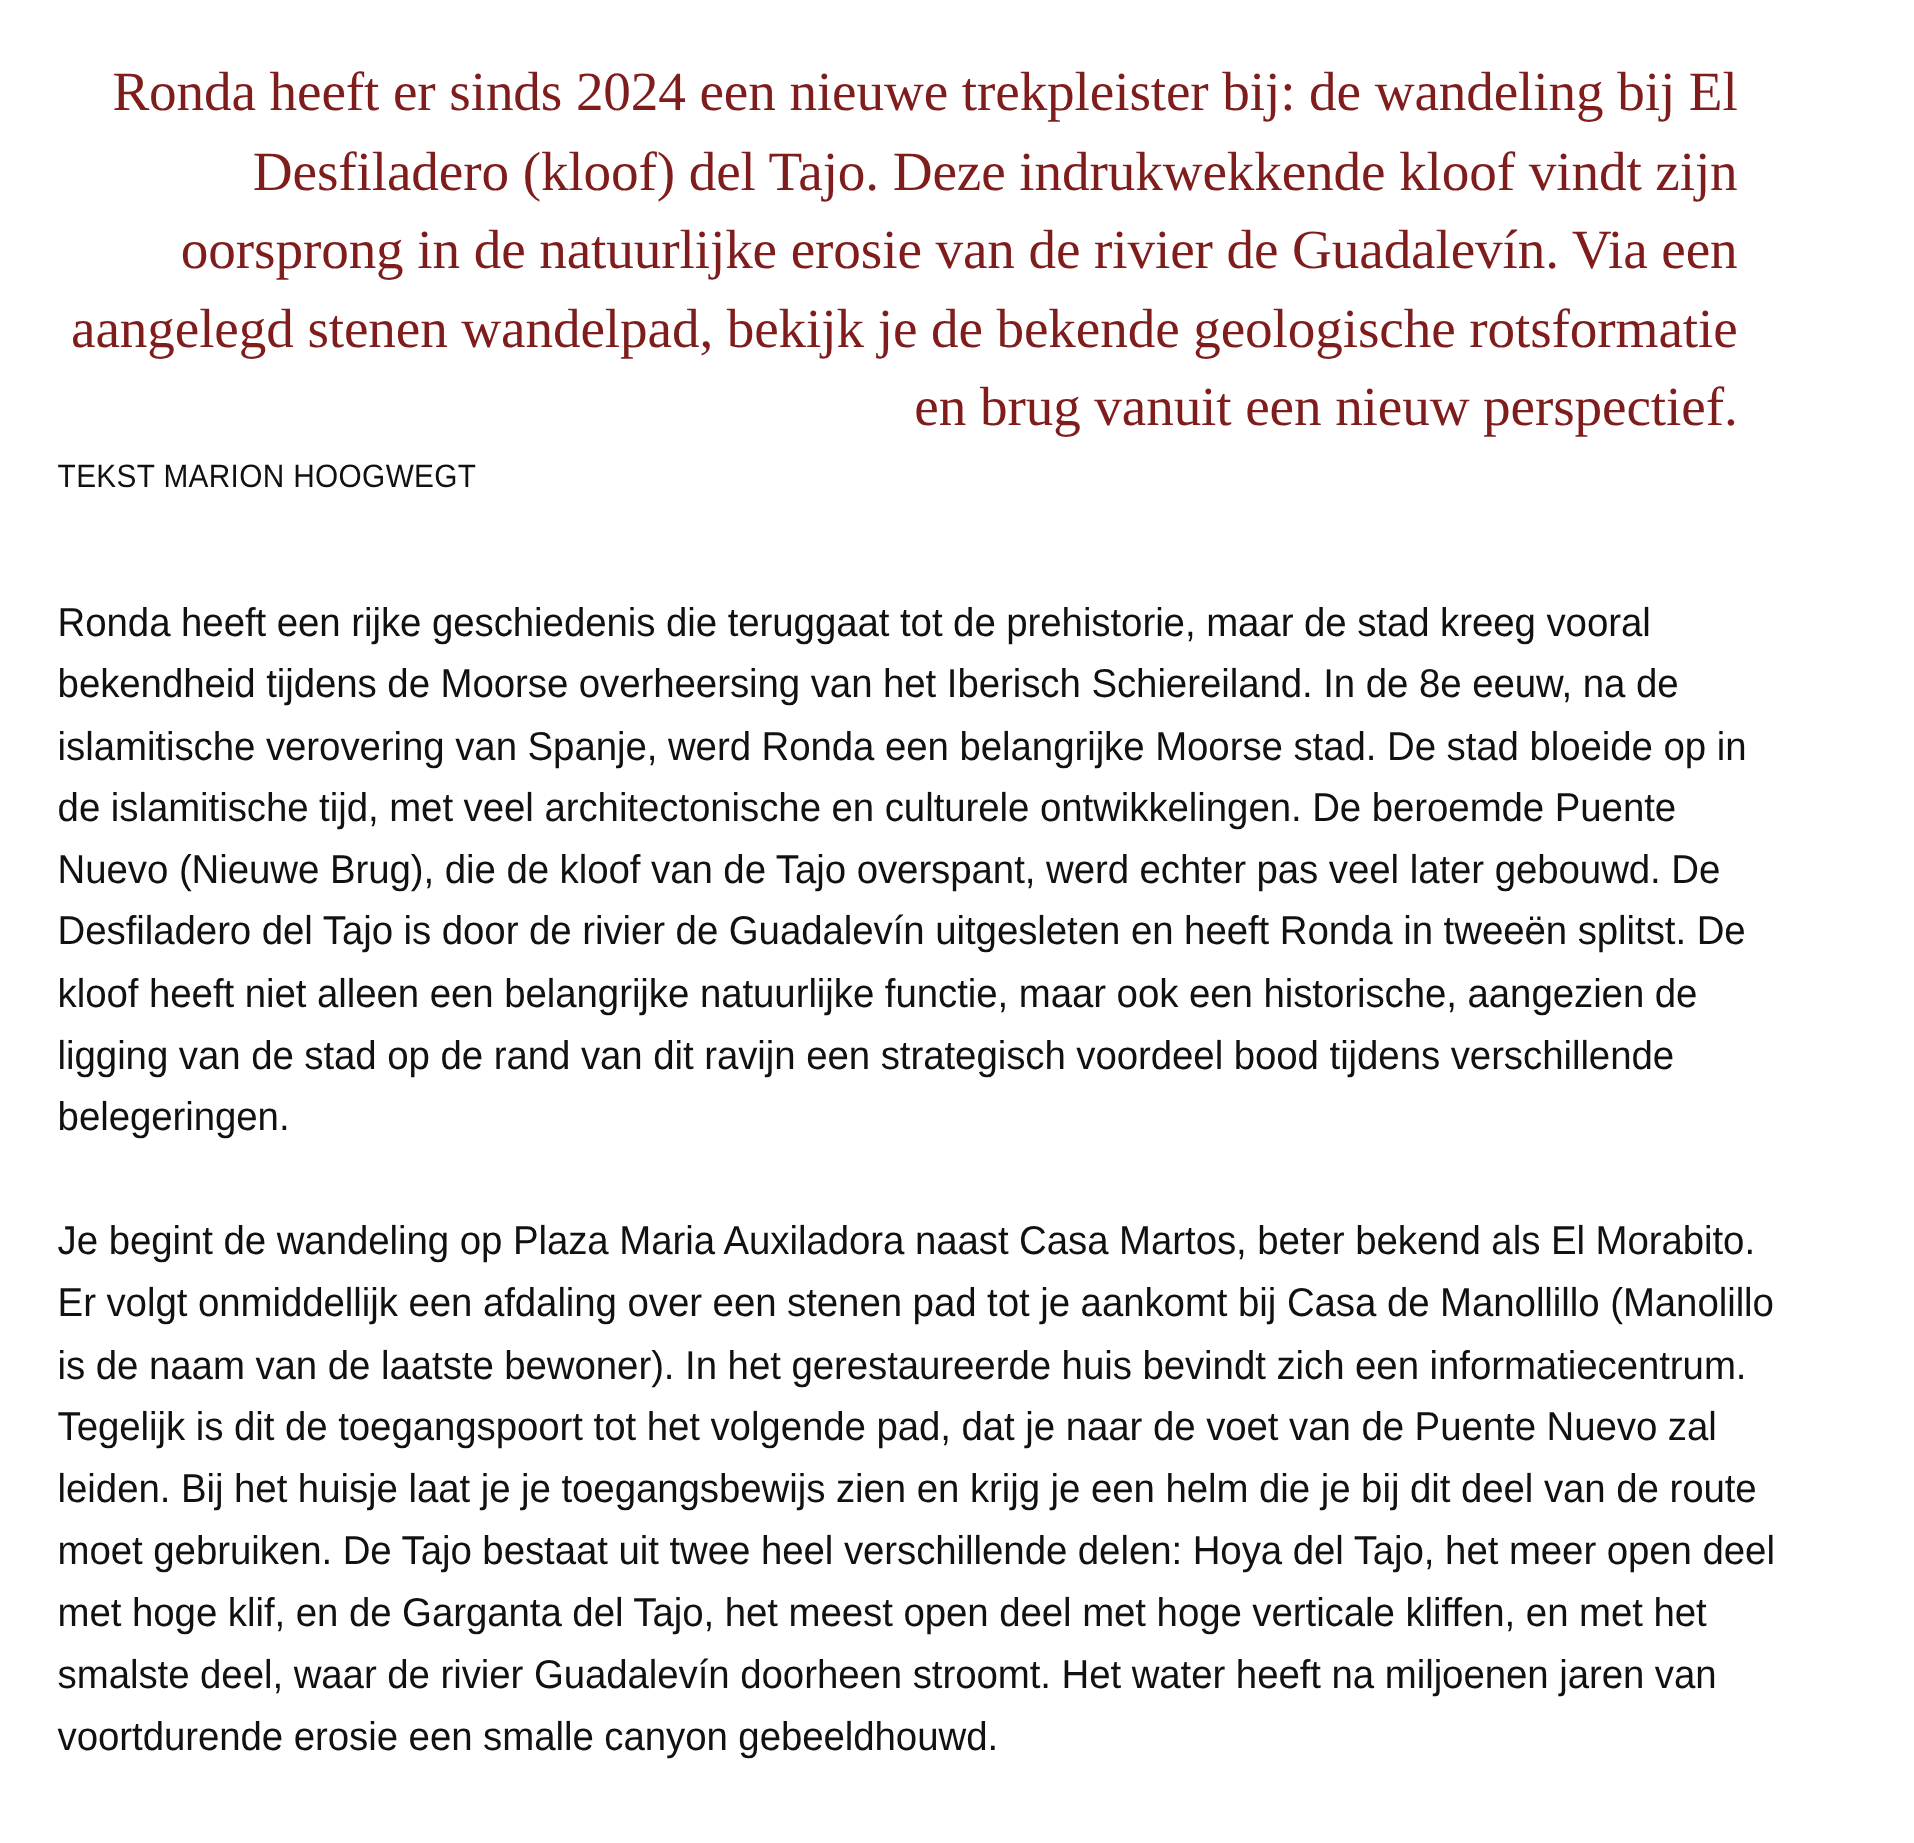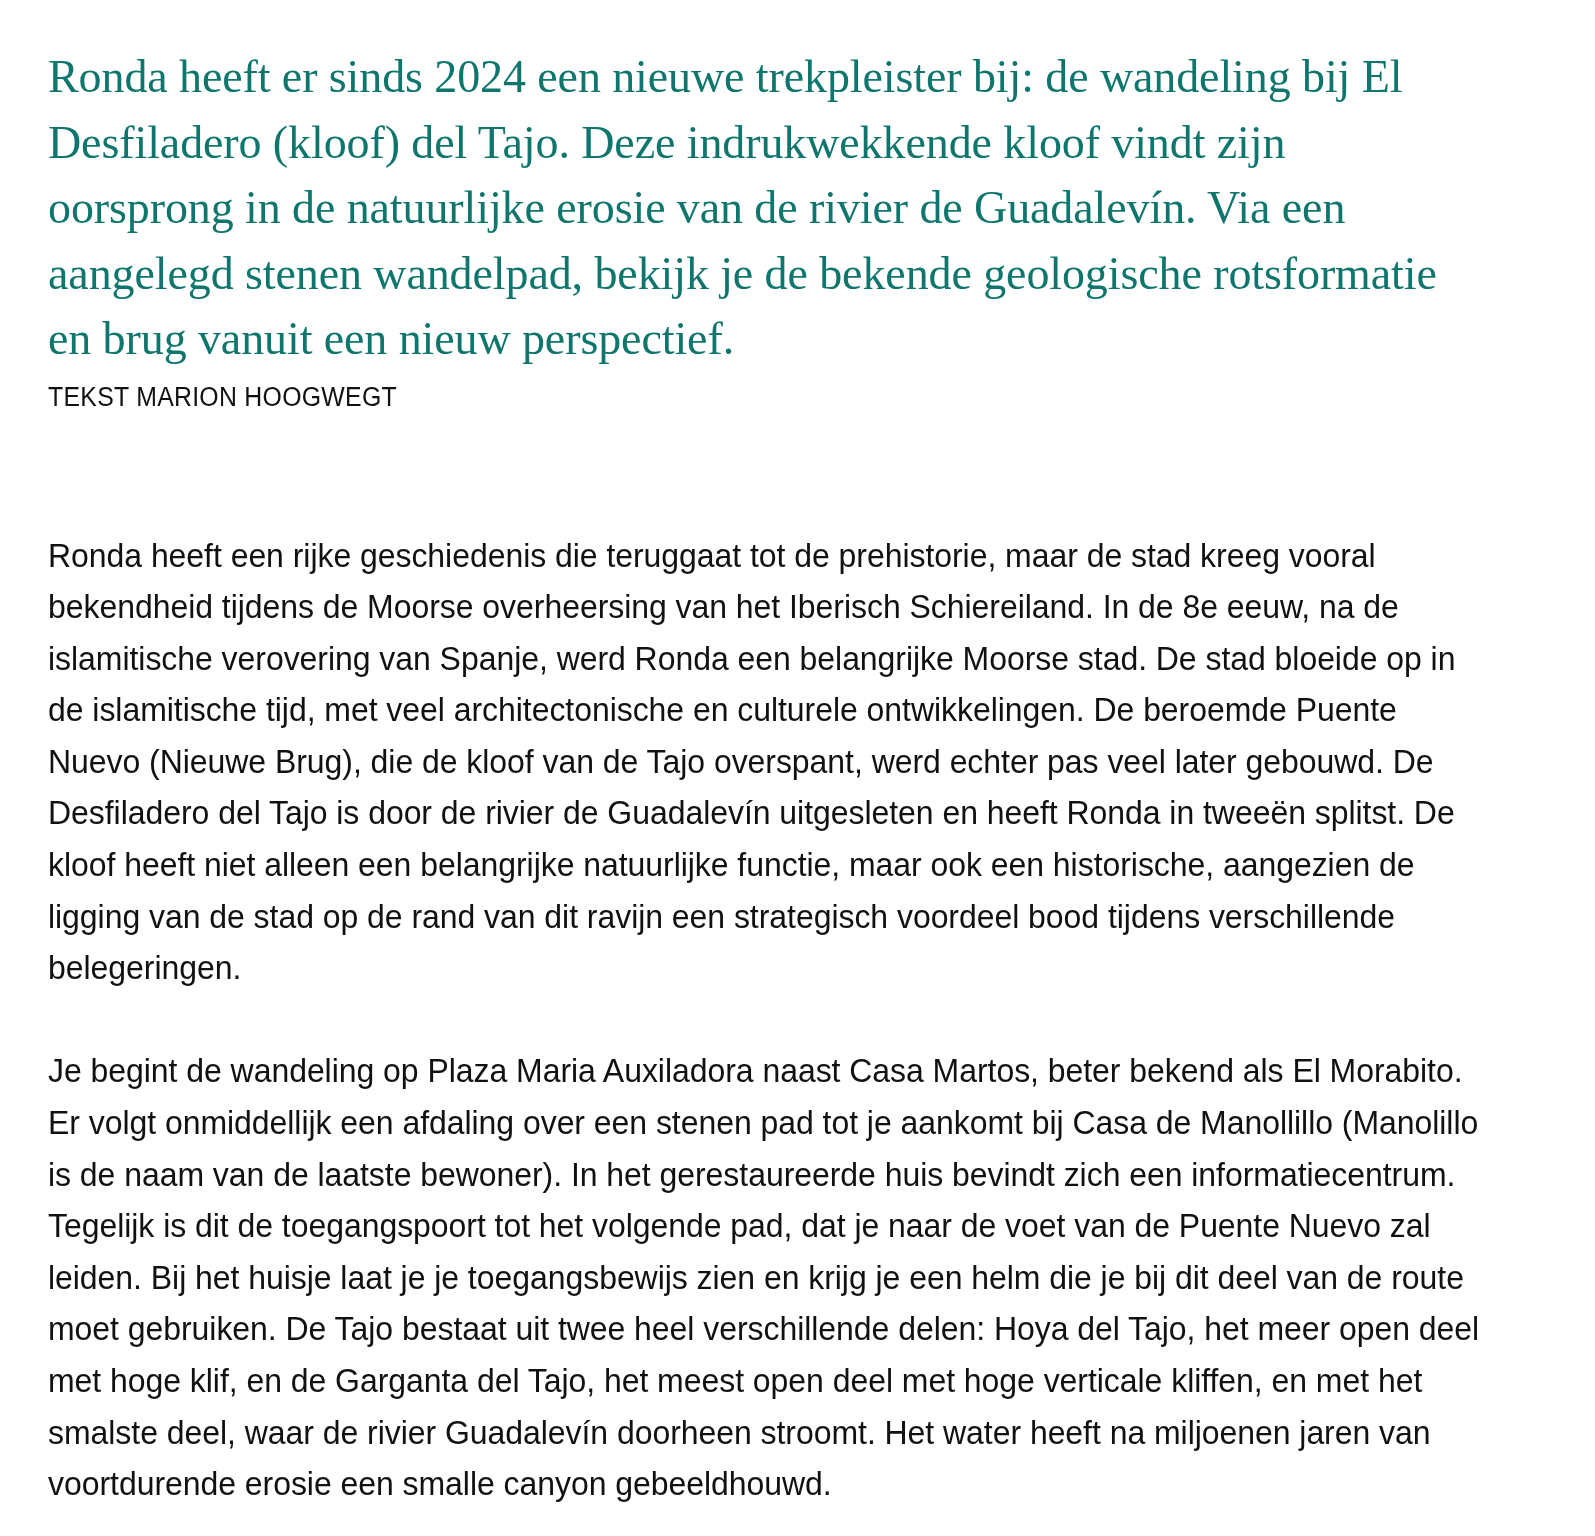--- a/index.html
+++ b/index.html
@@ -23,44 +23,44 @@
     padding: 44px 48px 0 48px;
     background: #ffffff;
   }
 
   
   .standfirst {
     font-family: "Liberation Serif", "DejaVu Serif", serif;
     font-size: 46px;
     line-height: 65.5px;
     font-weight: 400;
-    color: #0f766e;
+    color: #7f1d1d;
     letter-spacing: -0.1px;
     margin: 0;
     max-width: 1400px;
-    text-align: left;
+    text-align: right;
   }
 
   
   .byline {
     font-family: "Liberation Sans", "DejaVu Sans", sans-serif;
     font-size: 27px;
     line-height: 34px;
     font-weight: 400;
     letter-spacing: 0.3px;
     color: #111111;
     text-transform: uppercase;
     margin: 8px 0 0 0;
     transform: scaleX(0.92);
     transform-origin: left center;
   }
 
   
   .body-block {
-    margin-top: 116px;
+    margin-top: 80px;
     max-width: 1500px;
   }
   .body-par {
     font-family: "Liberation Sans", "DejaVu Sans", sans-serif;
     font-size: 33.5px;
     line-height: 51.6px;
     font-weight: 400;
     color: #111111;
     margin: 0;
     letter-spacing: -0.05px;

